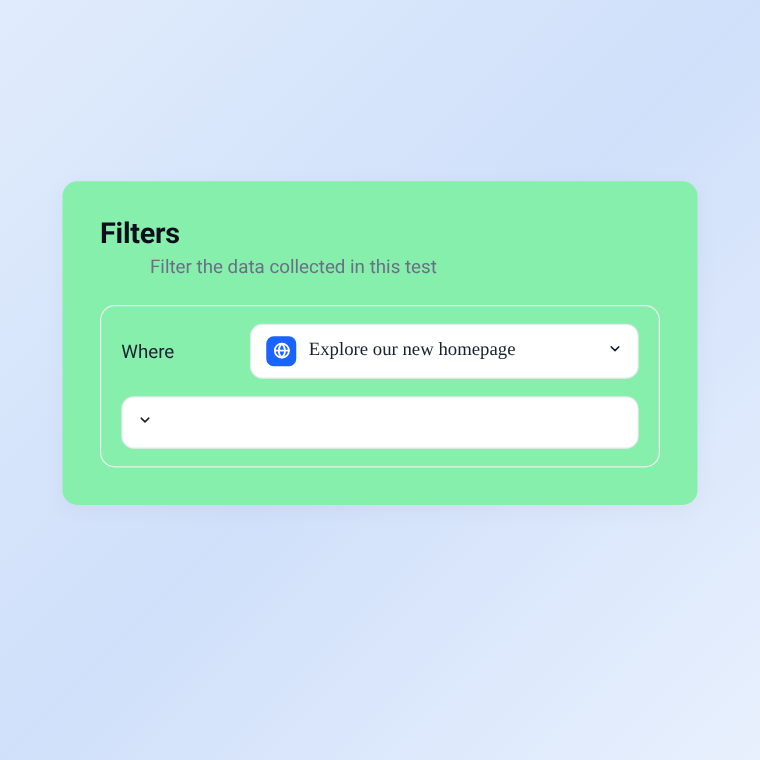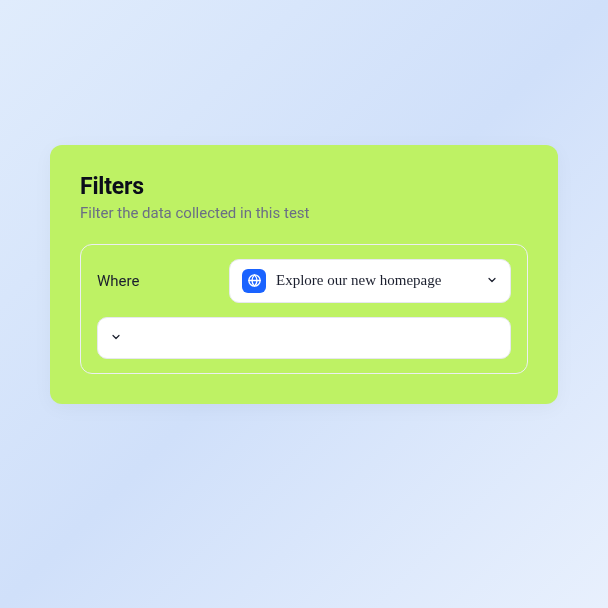--- a/index.html
+++ b/index.html
@@ -11,48 +11,49 @@
       width: 608px;
       height: 608px;
       background: linear-gradient(135deg, #e0ecfc 0%, #d0e0fa 50%, #e8f0fd 100%);
       font-family: -apple-system, BlinkMacSystemFont, 'Segoe UI', Roboto, Helvetica, Arial, sans-serif;
       display: flex;
       align-items: center;
       justify-content: center;
       padding: 0 50px;
     }
     .card {
-      background: #bef264;
+      background: #86efac;
       border-radius: 12px;
       width: 100%;
       padding: 28px 30px 30px 30px;
       box-shadow: 0 4px 20px rgba(0,0,0,0.04);
       margin-top: -60px;
     }
     h1.title {
       font-size: 23px;
       font-weight: 700;
       color: #0b0d1a;
       letter-spacing: -0.2px;
     }
     p.subtitle {
       font-size: 15px;
       color: #6a6f85;
       margin-top: 4px;
       margin-bottom: 22px;
+      margin-left: 40px;
     }
     .filter-group {
       border: 1px solid #eceef3;
       border-radius: 12px;
       padding: 14px 16px;
     }
     .filter-row {
       display: flex;
       align-items: center;
-      gap: 32px;
+      gap: 3px;
     }
     .filter-row + .filter-row {
       margin-top: 14px;
     }
     .filter-label {
       width: 100px;
       font-size: 15px;
       color: #1b1f2e;
     }
     .select {

